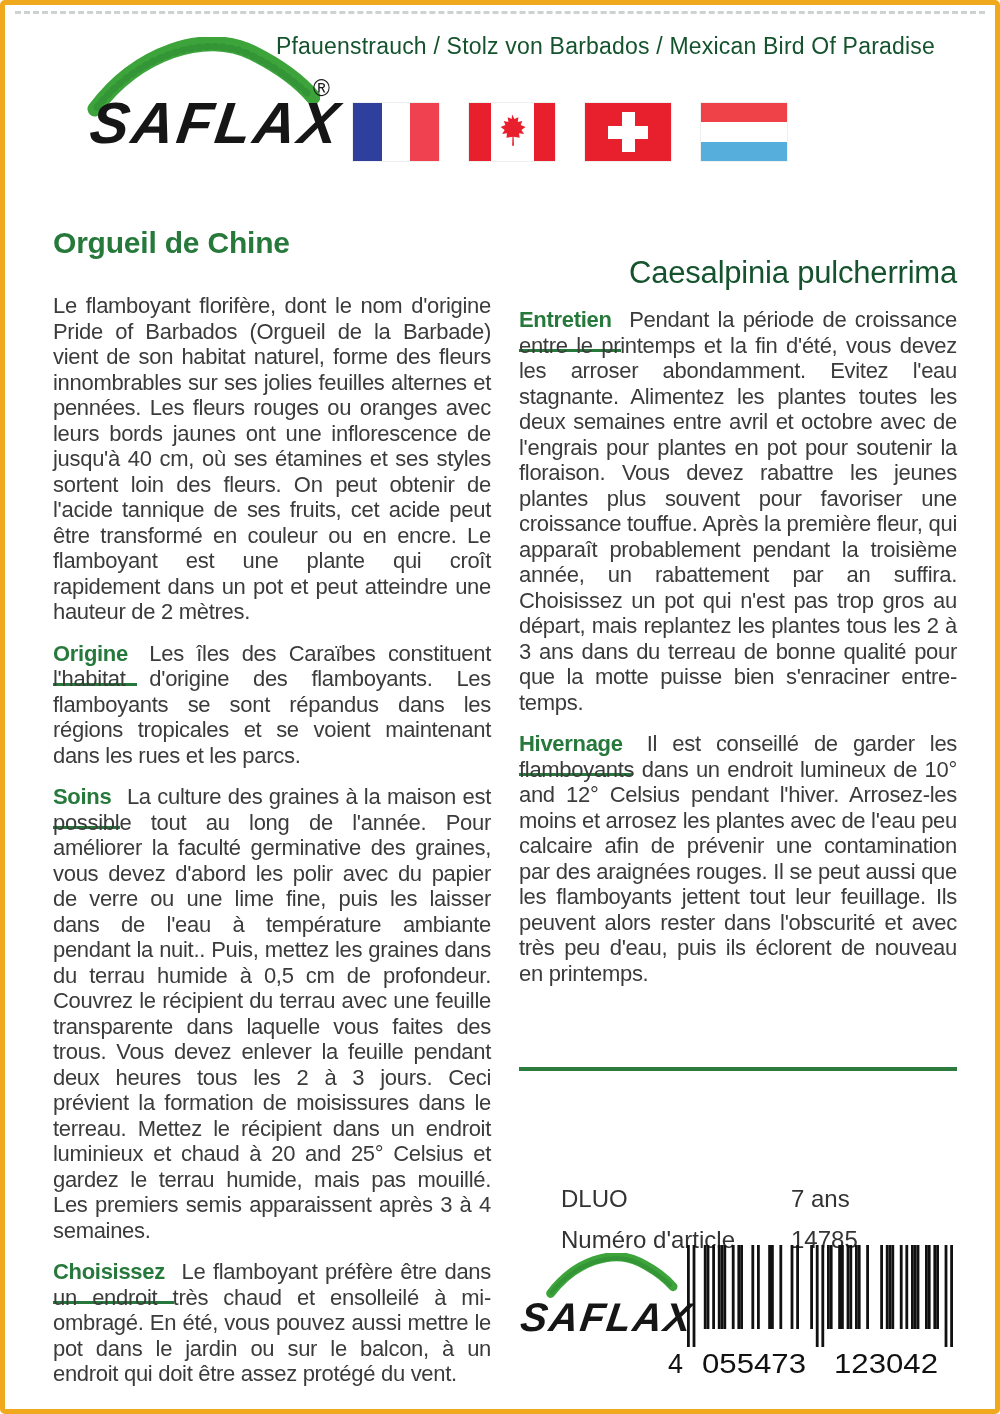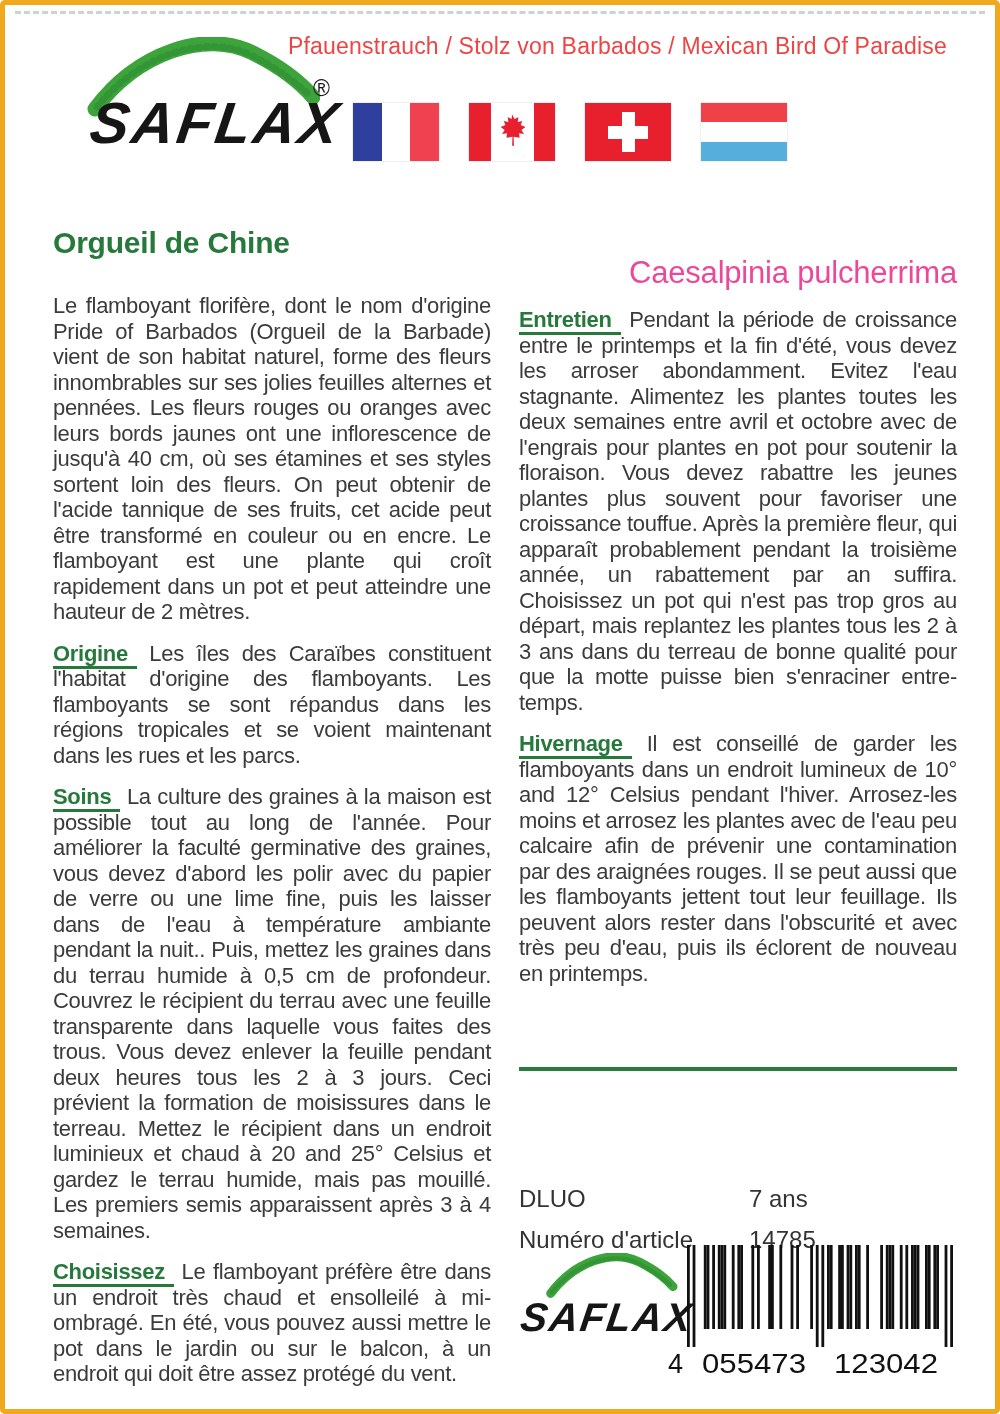--- a/index.html
+++ b/index.html
@@ -4,21 +4,21 @@
 <style>
   html,body{margin:0;padding:0;background:#ffffff;}
   .page{
     position:relative;width:1000px;height:1414px;box-sizing:border-box;
     background:#ffffff;border:5px solid #F0A81C;border-radius:5px;overflow:hidden;
     font-family:"Liberation Sans","DejaVu Sans",sans-serif;color:#3B3B3B;
   }
   .perforation{position:absolute;top:6px;left:10px;right:10px;height:0;
     border-top:3px dashed #CDD3CE;}
   
-  .tagline{position:absolute;top:28px;right:48px;font-size:23px;color:#ef4444;
+  .tagline{position:absolute;top:28px;right:60px;font-size:23px;color:#14532d;
     letter-spacing:0.2px;}
   .logo{position:absolute;left:80px;top:28px;width:260px;height:145px;}
   .logo svg.arc{position:absolute;left:0;top:4px;}
   .logo .rmark{position:absolute;left:228px;top:42px;font-size:23px;color:#1a1a1a;}
   .brand-script{position:absolute;left:6px;top:56px;font-size:58px;font-weight:bold;
     font-style:italic;letter-spacing:3px;color:#161616;transform:skewX(-8deg);
     font-family:"Liberation Sans","DejaVu Sans",sans-serif;white-space:nowrap;}
   .flags{position:absolute;left:348px;top:98px;display:flex;gap:30px;}
   .flag{width:86px;height:58px;position:relative;overflow:hidden;
     outline:1px solid #efefef;display:flex;}
@@ -29,29 +29,29 @@
   .cross-v{position:absolute;left:36.5px;top:9px;width:13px;height:40px;background:#fff;}
   .cross-h{position:absolute;left:23px;top:22.5px;width:40px;height:13px;background:#fff;}
   .leaf-wrap{position:absolute;left:21.5px;top:0;width:43px;height:58px;background:#fff;
     display:flex;align-items:center;justify-content:center;}
   
   .main{position:absolute;left:48px;top:200px;width:904px;height:1204px;display:flex;gap:28px;}
   .col{position:relative;width:438px;height:100%;}
   .para{margin:0 0 16px 0;font-size:22px;line-height:25.5px;text-align:justify;
     letter-spacing:-0.3px;}
   .sec-head{font-weight:bold;color:#26793B;border-bottom:3px solid #26793B;
-    padding-right:9px;padding-bottom:0;}
+    padding-right:9px;padding-bottom:17px;}
   h1.title{margin:22px 0 34px 0;font-size:30px;line-height:32px;font-weight:bold;
     color:#26793B;letter-spacing:-0.2px;}
   h2.botanical{margin:50px 0 16px 0;font-size:31px;line-height:36px;font-weight:normal;
-    color:#ec4899;text-align:right;letter-spacing:-0.2px;}
+    color:#14532d;text-align:right;letter-spacing:-0.2px;}
   .rule{position:absolute;left:0;top:862px;width:100%;height:4px;background:#2B7B3F;}
   .info{position:absolute;left:0;top:980px;width:100%;font-size:24px;color:#333;}
   .info-row{display:flex;margin-bottom:13px;}
-  .info-label{width:230px;}
+  .info-label{width:230px;margin-left:42px;}
   .footer-logo{position:absolute;left:0;top:1042px;width:165px;height:130px;}
   .footer-logo svg.arc{position:absolute;left:22px;top:6px;}
   .brand-script-small{position:absolute;left:2px;top:48px;font-size:40px;font-weight:bold;
     font-style:italic;letter-spacing:2px;color:#161616;transform:skewX(-8deg);
     white-space:nowrap;}
   .barcode-wrap{position:absolute;right:-6px;top:1040px;}
 </style>
 </head>
 <body>
 

